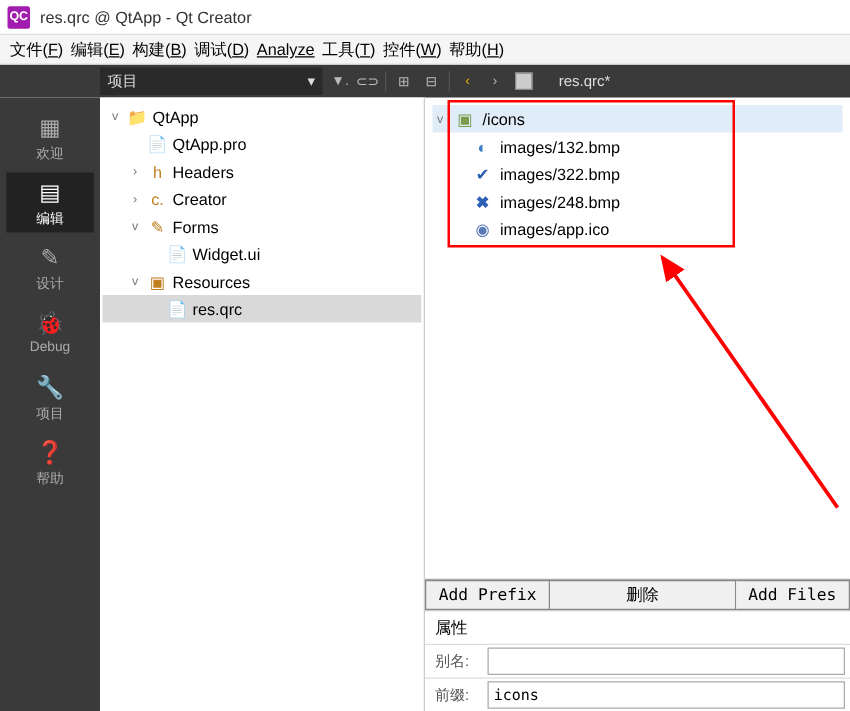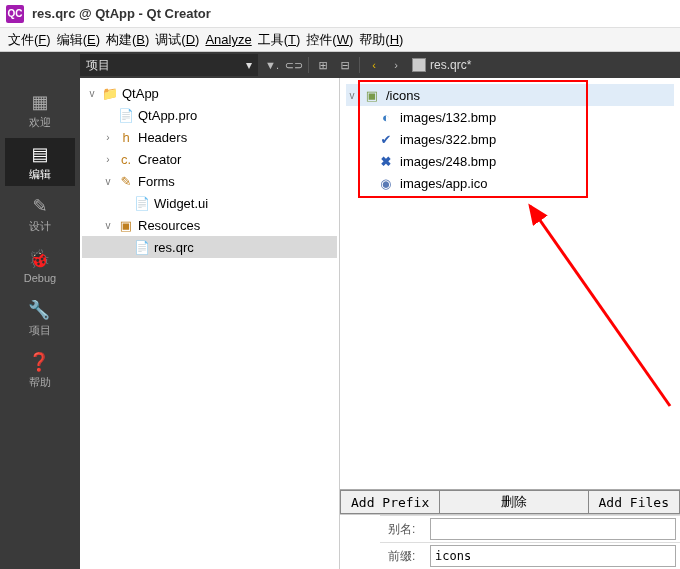--- a/index.html
+++ b/index.html
@@ -1,28 +1,28 @@
 <!DOCTYPE html>
 <html><head>
 <meta charset="utf-8">
 <style>
 * { box-sizing: border-box; margin: 0; padding: 0; font-family: "Microsoft YaHei", Arial, sans-serif; }
 body { width: 680px; height: 569px; background: #fff; overflow: hidden; font-size: 12px; }
 .titlebar { height: 28px; background: #fff; display: flex; align-items: center; padding: 0 6px; border-bottom: 1px solid #e0e0e0; }
 .titlebar .qc-logo { width: 18px; height: 18px; background: #a21caf; color: #fff; display: flex; align-items: center; justify-content: center; font-size: 10px; font-weight: bold; margin-right: 8px; border-radius: 2px; }
-.titlebar .title-text { font-size: 13px; color: #333; font-weight: bold; }
+.titlebar .title-text { font-size: 13px; color: #333; }
 .menubar { height: 24px; background: #f5f5f5; display: flex; align-items: center; padding: 0 8px; gap: 6px; border-bottom: 1px solid #ccc; font-size: 13px; }
 .menubar span { cursor: default; }
 .menubar span u { text-decoration: underline; }
 .toolbar { height: 26px; background: #3a3a3a; display: flex; align-items: center; }
 .tb-combo { width: 178px; height: 22px; background: #2a2a2a; color: #ddd; margin-left: 80px; font-size: 12px; display: flex; align-items: center; padding: 0 6px; justify-content: space-between; }
 .tb-icons { display:flex; align-items:center; gap:2px; margin-left:4px; }
 .tb-icon { width:20px; height:20px; display:flex; align-items:center; justify-content:center; color:#bbb; font-size:11px; }
 .tb-sep { width:1px; height:16px; background:#555; margin:0 2px;}
-.tb-path { display:flex; align-items:center; color:#ddd; font-family:monospace; font-size:12px; margin-left:6px; gap:4px;}
+.tb-path { display:flex; align-items:center; color:#ddd; font-family:monospace; font-size:12px; margin-left:6px; gap:21px;}
 .tb-path .file-ico { width:14px; height:14px; background:#ccc; border:1px solid #888; position:relative;}
 .main { display:flex; height: calc(569px - 28px - 24px - 26px); }
 .sidebar { width: 80px; background: #3a3a3a; display:flex; flex-direction:column; align-items:center; padding-top:8px; }
 .side-item { width:70px; height:48px; display:flex; flex-direction:column; align-items:center; justify-content:center; color:#aaa; gap:2px; font-size:11px; margin-bottom:4px; cursor:pointer;}
 .side-item.active { background:#222; color:#fff; }
 .side-icon { width:22px; height:22px; display:flex; align-items:center; justify-content:center; font-size:18px;}
 .panes { flex:1; display:flex; }
 .proj-tree { width:260px; border-right:1px solid #ccc; background:#fff; padding:4px 2px; font-size:13px; }
 .tree-row { display:flex; align-items:center; height:22px; gap:4px; padding-left:4px; cursor:default;}
 .tree-row.sel { background:#d9d9d9; }
@@ -35,21 +35,21 @@
 .res-row { display:flex; align-items:center; height:22px; gap:6px;}
 .res-row.sel { background:#e0ecf8; }
 .hl-box { position:absolute; border:2px solid red; pointer-events:none;}
 .arrow-svg { position:absolute; pointer-events:none;}
 .bottom-pane { border-top:1px solid #aaa;}
 .btn-row { display:flex;justify-content:space-between; }
 .btn { height:24px; border:1px solid #888; background:#f0f0f0; font-family:monospace; font-size:13px; display:flex; align-items:center; justify-content:center; padding:0 10px;}
 .btn + .btn { border-left:none;}
 .prop-section { border-top:1px solid #ccc; }
 .prop-title { padding:4px 8px; font-size:13px;}
-.prop-row { display:flex; align-items:center; border-top:1px solid #ddd;margin-left:40px;}
+.prop-row { display:flex; align-items:center; border-top:1px solid #ddd;}
 .prop-label { width:50px; padding:4px 8px; color:#555;}
 .prop-input { flex:1; height:22px; border:1px solid #aaa; margin:2px 4px 2px 0; font-family:monospace; font-size:12px; padding:0 4px;}
 </style>
 </head>
 <body>
 
 <div class="titlebar">
   <div class="qc-logo">QC</div>
   <div class="title-text">res.qrc @ QtApp - Qt Creator</div>
 </div>
@@ -193,20 +193,21 @@
         <line x1="150" y1="210" x2="10" y2="10" stroke="red" stroke-width="3" marker-end="url(#ah)"></line>
       </svg>
 
       <div class="bottom-pane">
         <div class="btn-row">
           <div class="btn">Add Prefix</div>
           <div class="btn" style="flex:1">删除</div>
           <div class="btn">Add Files</div>
         </div>
         <div class="prop-section">
+          <div class="prop-title">属性</div>
           <div class="prop-row">
             <div class="prop-label">别名:</div>
             <input class="prop-input" value="" style="">
           </div>
           <div class="prop-row">
             <div class="prop-label">前缀:</div>
             <input class="prop-input" value="icons" style="">
           </div>
         </div>
       </div>

